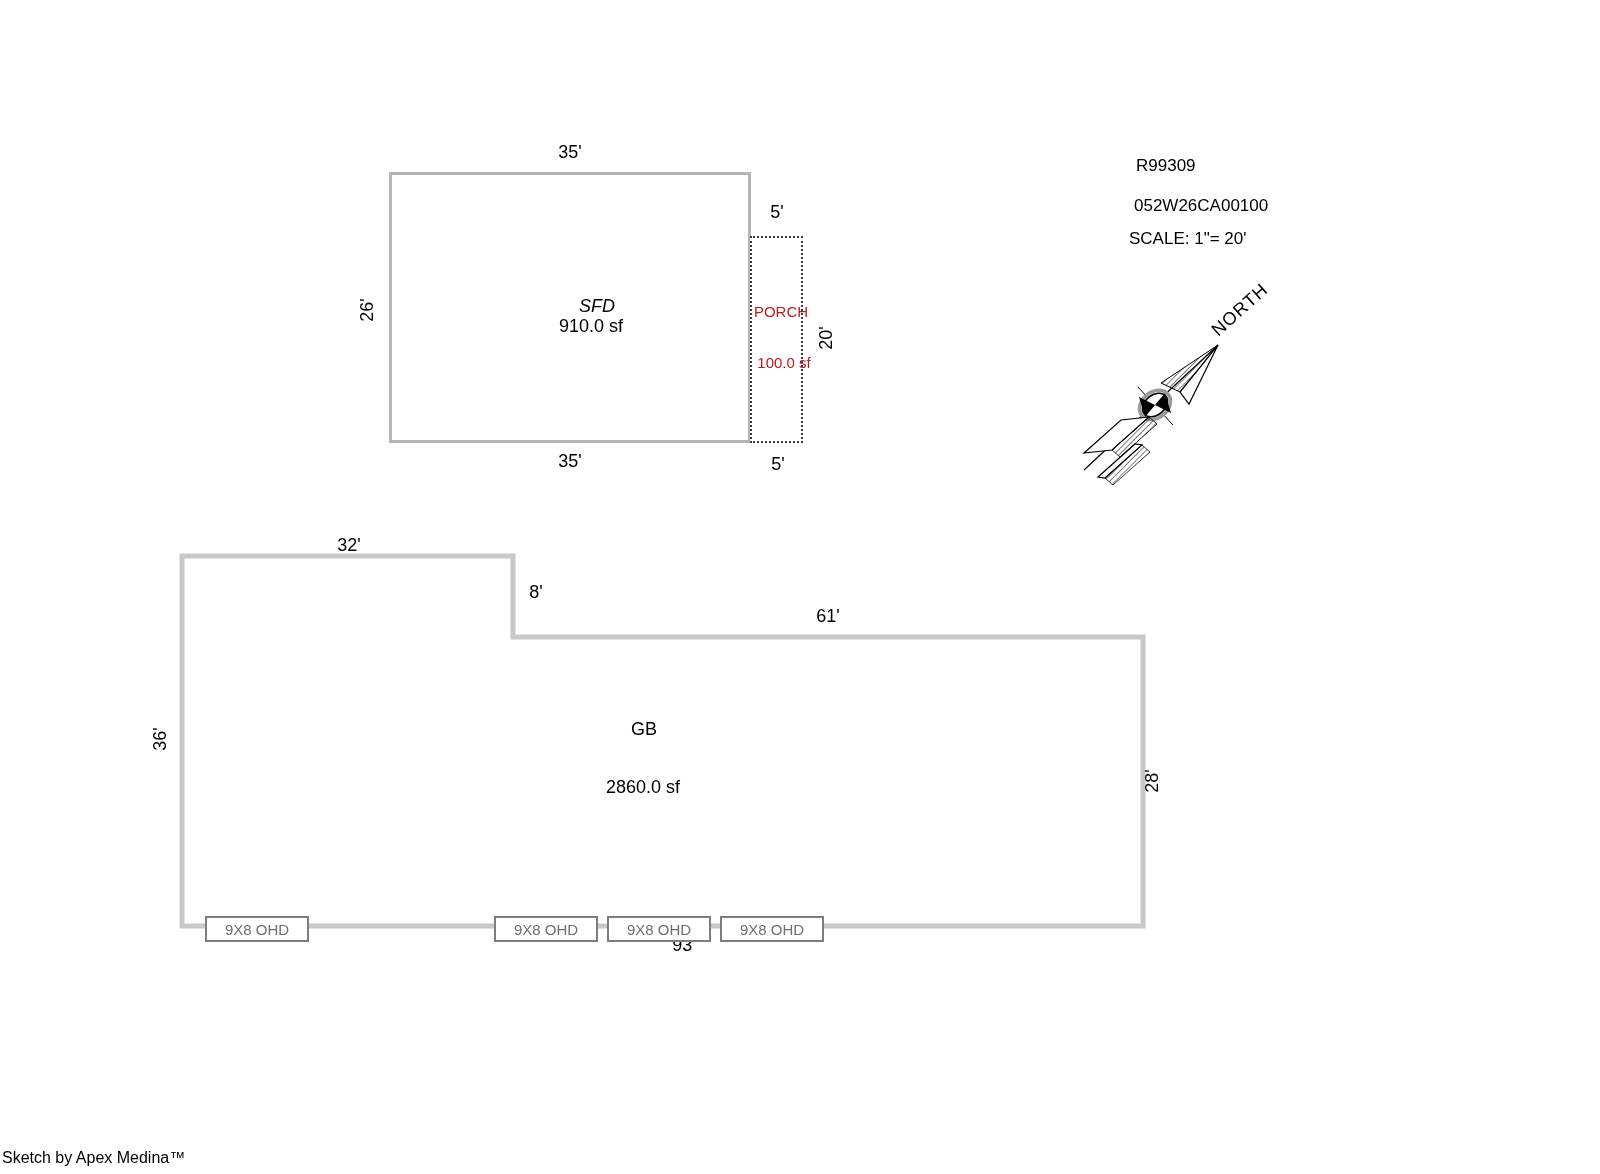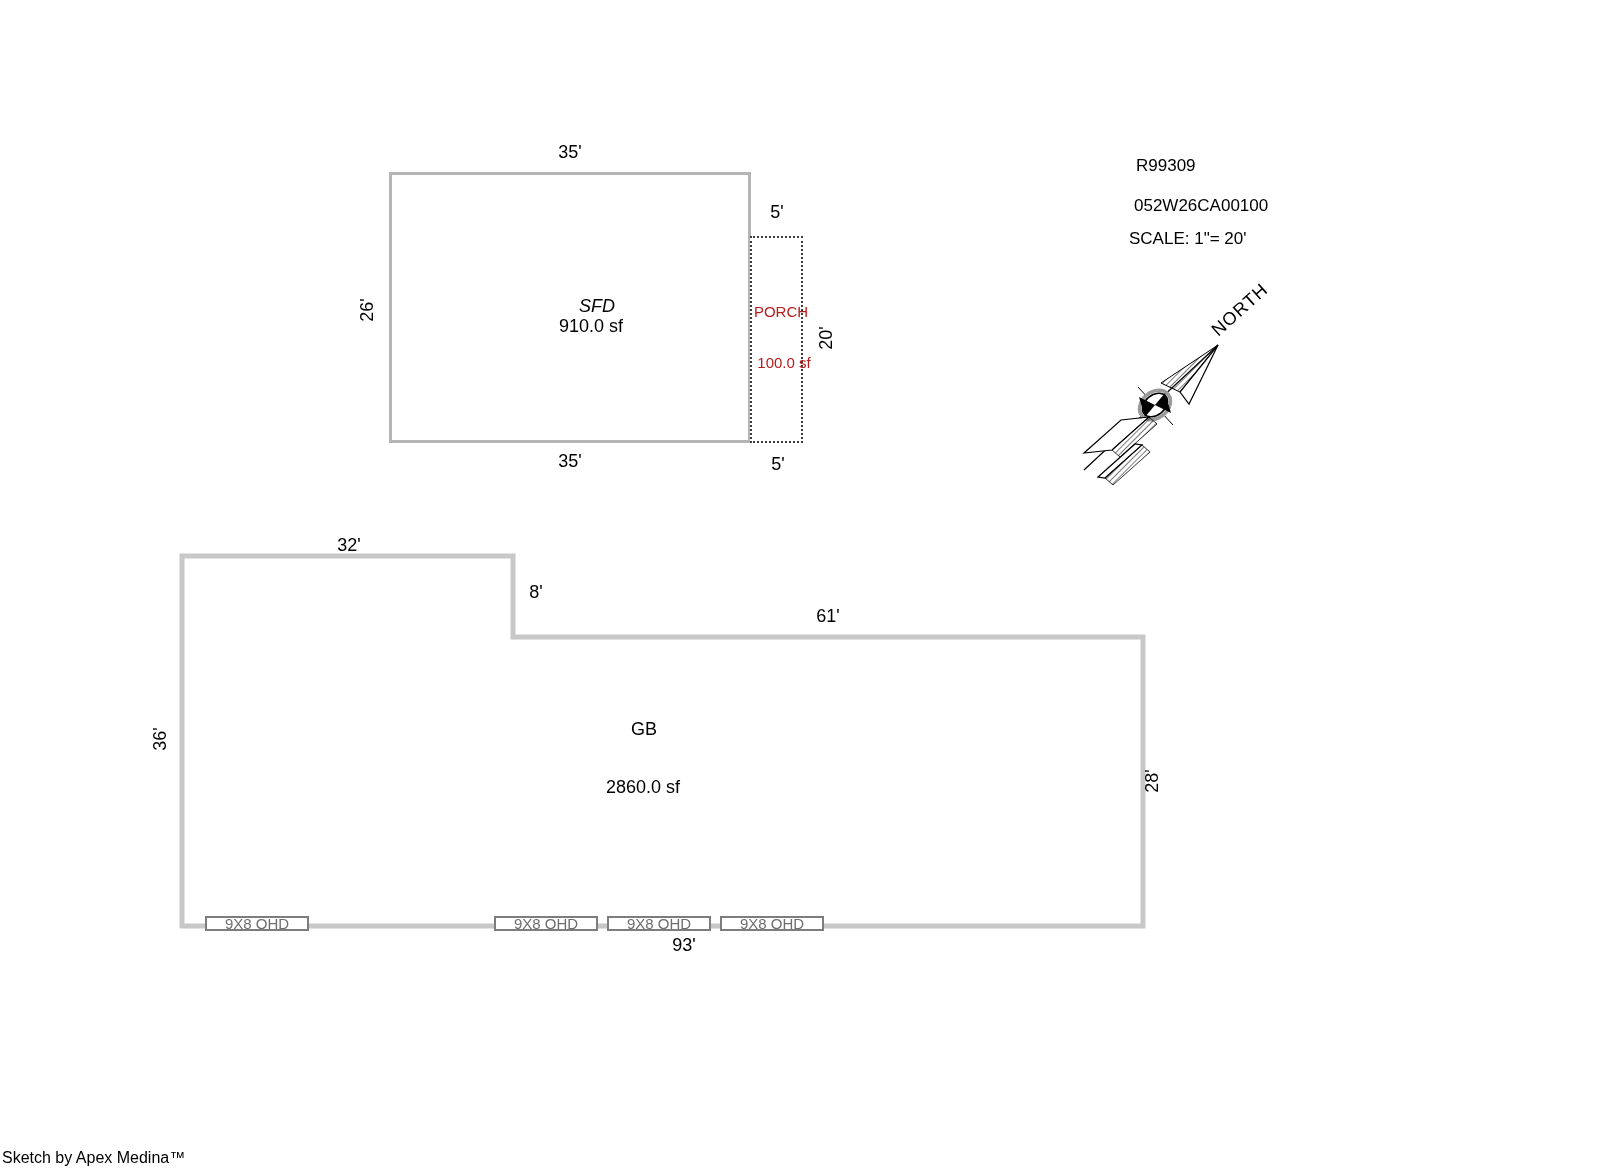--- a/index.html
+++ b/index.html
@@ -48,21 +48,21 @@
     position: absolute;
     left: 1240px; top: 310px;
     transform: translate(-50%, -50%) rotate(-42deg);
     font-size: 18px;
     letter-spacing: 1px;
     color: #000000;
   }
   .ohd {
     position: absolute;
     top: 916px;
-    width: 104px; height: 15px;
+    width: 104px; height: 26px;
     border: 2px solid #7d7d7d;
     background: #ffffff;
     box-sizing: border-box;
     display: flex;
     align-items: center;
     justify-content: center;
     font-size: 15px;
     color: #6e6e6e;
     white-space: nowrap;
   }

